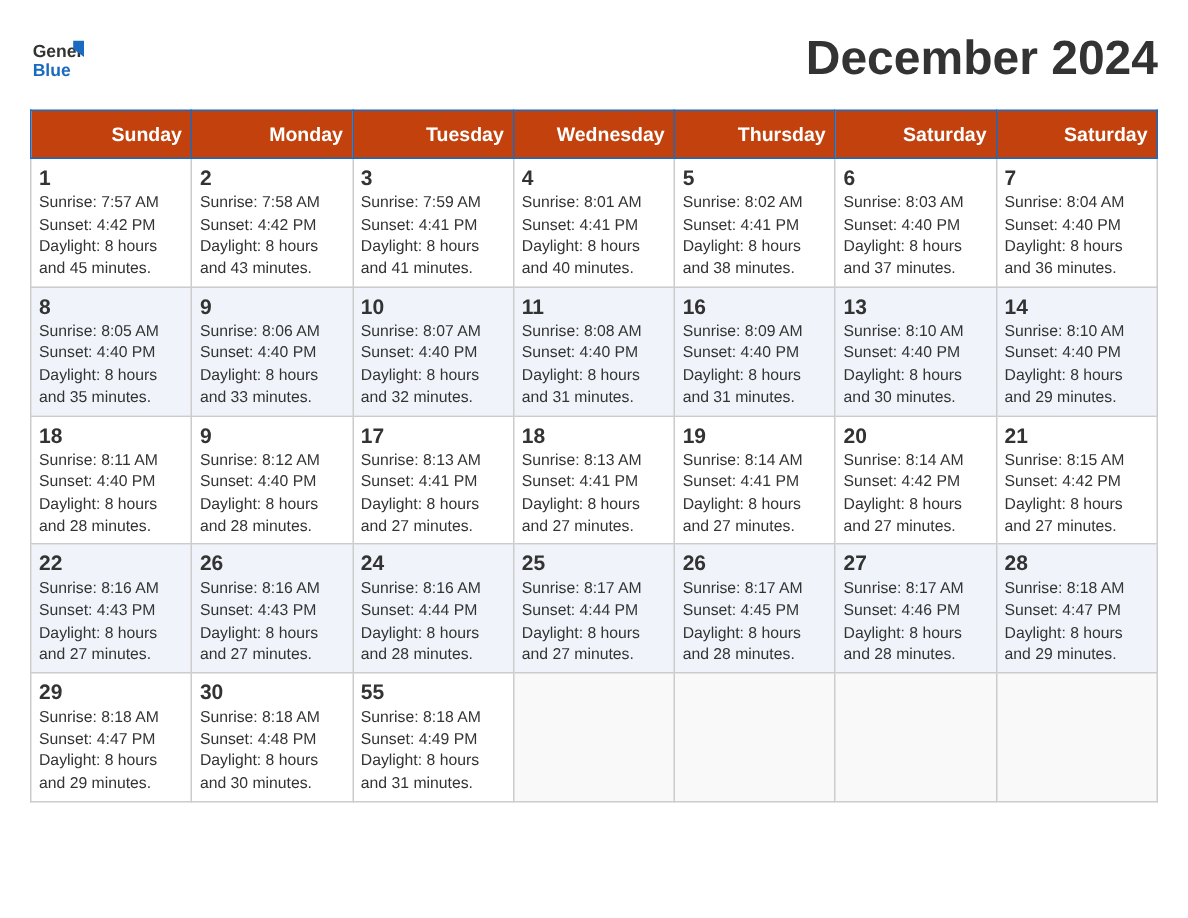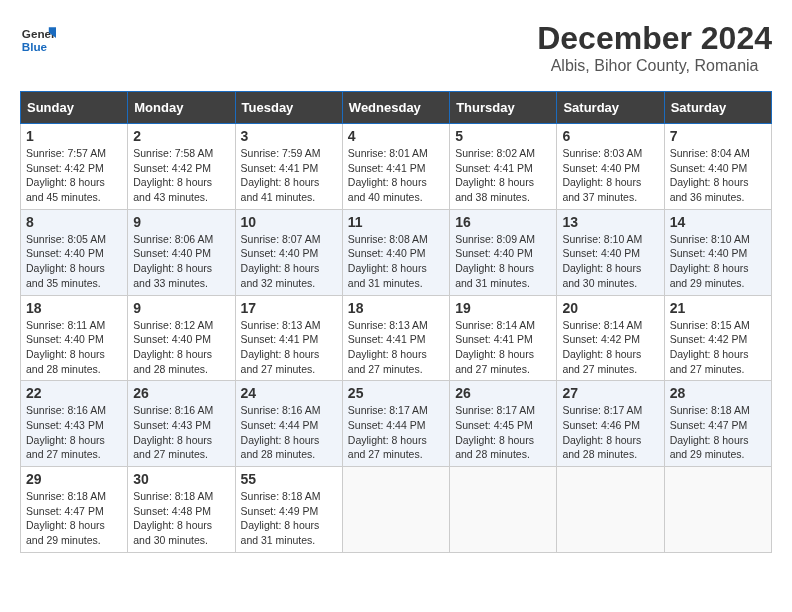--- a/index.html
+++ b/index.html
@@ -19,43 +19,43 @@
     .logo {
       display: flex;
       align-items: center;
       gap: 4px;
     }
     .logo-icon {
       width: 36px;
       height: 36px;
     }
     .title-area {
-      text-align: center;
+      text-align: left;
     }
     .main-title {
       font-size: 32px;
       font-weight: bold;
       color: #333;
     }
     .subtitle {
       font-size: 16px;
       color: #555;
     }
     .calendar {
       width: 100%;
       border-collapse: collapse;
       font-size: 11px;
     }
     .calendar thead tr th {
-      background-color: #404040;
+      background-color: #c2410c;
       color: #fff;
       font-size: 13px;
       font-weight: bold;
       padding: 8px 6px;
-      text-align: left;
+      text-align: right;
       border: 1px solid #1a6bbf;
     }
     .calendar tbody tr td {
       border: 1px solid #ccc;
       vertical-align: top;
       padding: 4px 5px;
       min-width: 100px;
       min-height: 80px;
       background: #fff;
     }
@@ -84,21 +84,20 @@
 <div class="header">
   <div class="logo">
     <svg class="logo-icon" viewBox="0 0 40 40">
       <text x="2" y="20" font-size="13" font-weight="bold" fill="#333" font-family="Arial">General</text>
       <text x="2" y="34" font-size="13" font-weight="bold" fill="#1a6bbf" font-family="Arial">Blue</text>
       <polygon points="32,8 40,8 40,20 32,14" fill="#1a6bbf"></polygon>
     </svg>
   </div>
   <div class="title-area">
     <div class="main-title">December 2024</div>
-    <div class="subtitle">Albis, Bihor County, Romania</div>
   </div>
 </div>
 
 <table class="calendar">
   <thead>
     <tr>
     <th>Sunday</th>
         <th>Monday</th>
         <th>Tuesday</th>
         <th>Wednesday</th>

